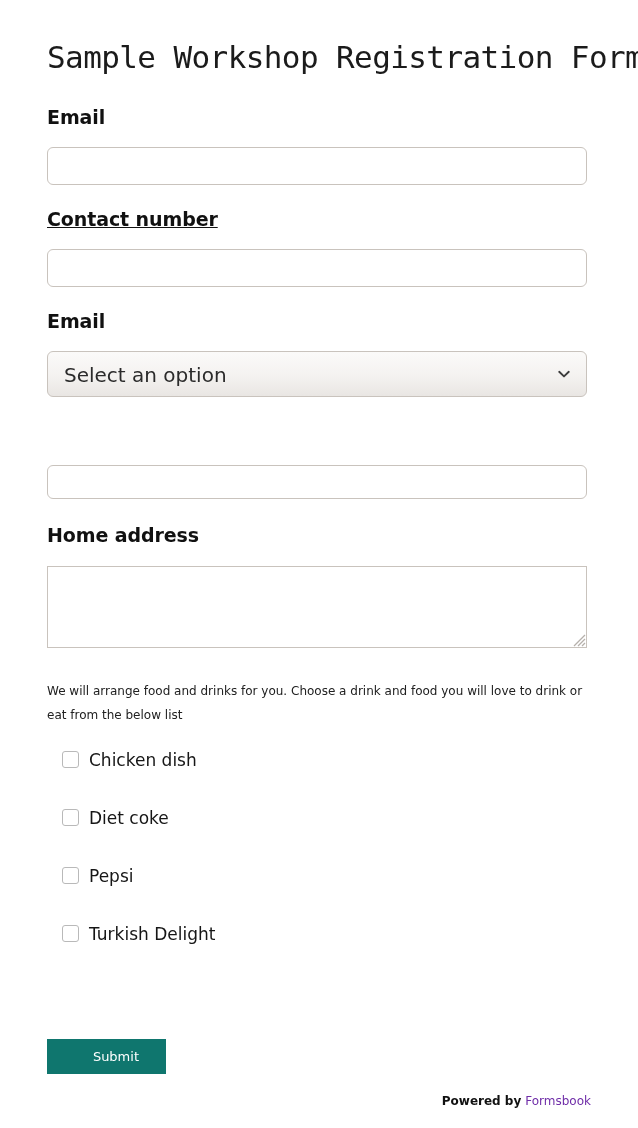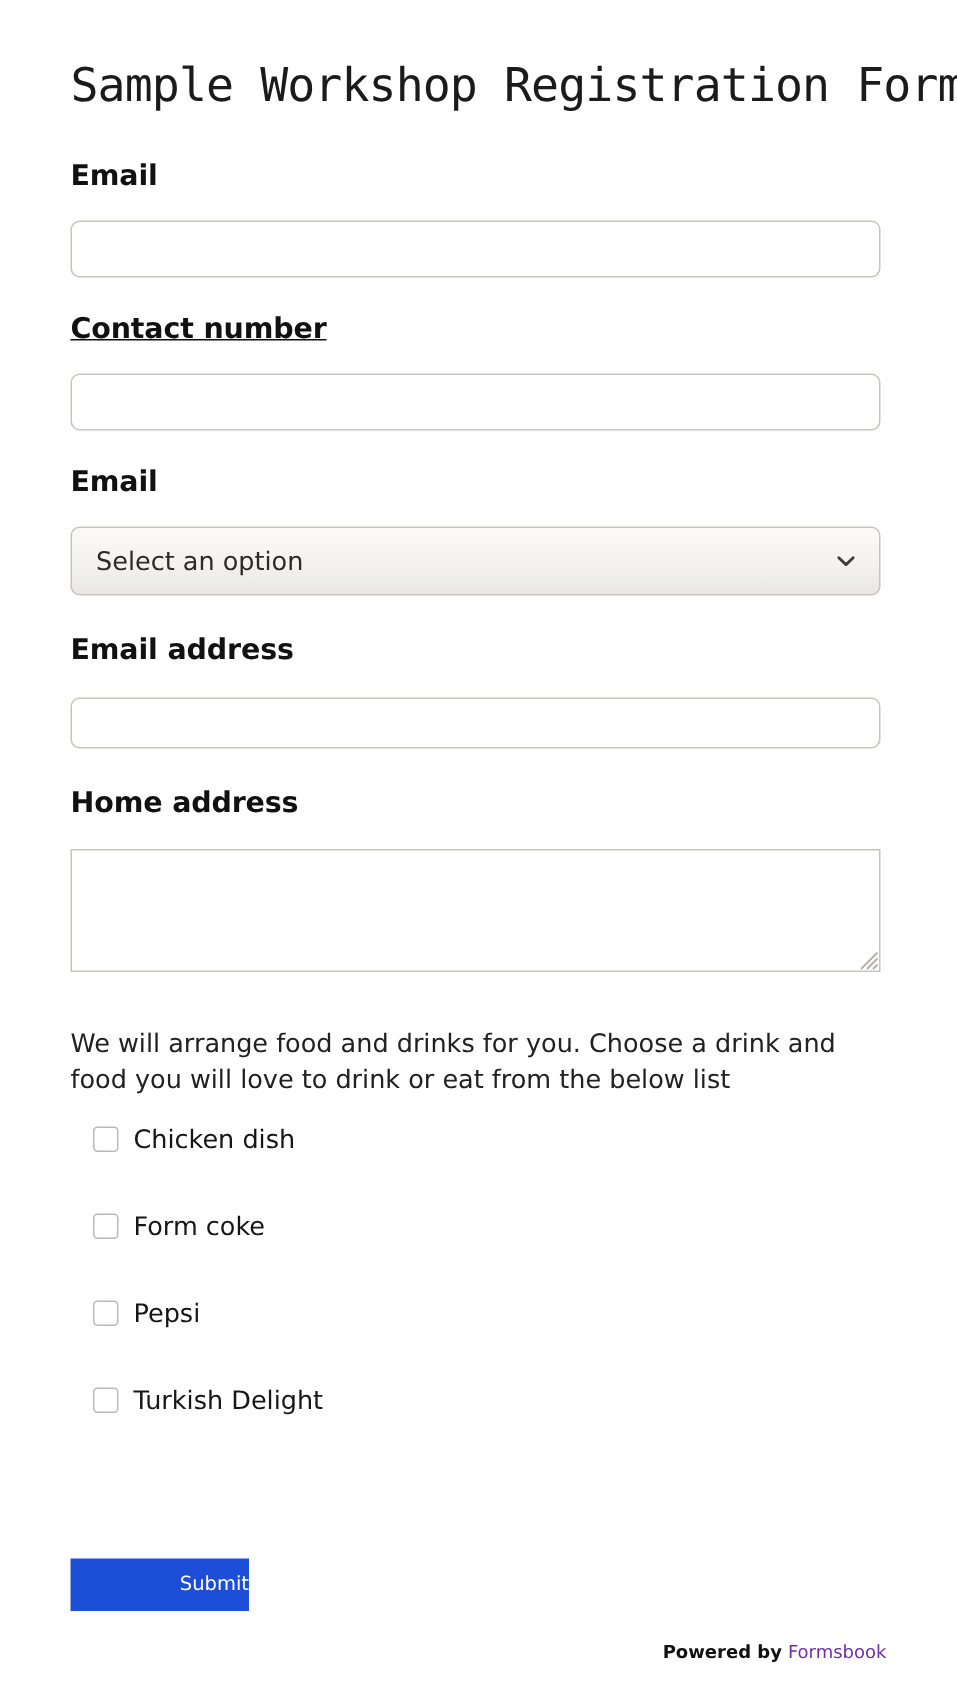--- a/index.html
+++ b/index.html
@@ -82,21 +82,21 @@
     border-radius: 6px;
     background: linear-gradient(to bottom, #fbfaf9 0%, #f4f2f0 55%, #e9e6e3 100%);
     cursor: pointer;
   }
   .select-value {
     position: absolute;
     left: 16px;
     top: 0;
     height: 46px;
     line-height: 46px;
-    font-size: 17px;
+    font-size: 20px;
     color: #2b2b2b;
     white-space: nowrap;
   }
   .select-chevron {
     position: absolute;
     right: 14px;
     top: 50%;
     transform: translateY(-50%);
     width: 16px;
     height: 16px;
@@ -129,21 +129,21 @@
     height: 17px;
     pointer-events: none;
   }
 
   
   .helper-text {
     position: absolute;
     left: 47px;
     top: 667px;
     width: 545px;
-    font-size: 17px;
+    font-size: 12px;
     line-height: 24px;
     color: #212121;
   }
 
   
   .checkbox-row {
     position: absolute;
     left: 58px;
     width: 540px;
     height: 26px;
@@ -182,28 +182,28 @@
   #cbrow-4 { top: 980px; }
 
   
   .submit-button {
     position: absolute;
     left: 47px;
     top: 1039px;
     width: 119px;
     height: 35px;
     box-sizing: border-box;
-    background: #1d4ed8;
+    background: #0f766e;
     border: none;
     border-radius: 0;
     color: #ffffff;
     font-family: "DejaVu Sans", "Liberation Sans", sans-serif;
     font-size: 13px;
     text-align: right;
-    padding: 0 0 0 0;
+    padding: 0 27px 0 0;
     line-height: 35px;
     cursor: pointer;
   }
 
   
   .footer {
     position: absolute;
     right: 47px;
     top: 1090px;
     font-size: 12px;
@@ -233,38 +233,37 @@
   <input id="input-phone" class="text-input" type="text" value="" style="">
 
   <label class="field-label" style="top:309px;">Email</label>
   <div class="select-wrap">
     <span class="select-value">Select an option</span>
     <svg class="select-chevron" viewBox="0 0 16 16">
       <path d="M3.2 5.8 L8 10.4 L12.8 5.8" fill="none" stroke="#3c3c3c" stroke-width="1.9" stroke-linecap="round" stroke-linejoin="round"></path>
     </svg>
   </div>
 
-  <label class="field-label" style="top:421px;">Email address</label>
   <input id="input-email" class="text-input" type="text" value="" style="">
 
   <label class="field-label" style="top:523px;">Home address</label>
   <textarea class="textarea-field" placeholder="" style=""></textarea>
   <svg class="resize-grip" viewBox="0 0 17 17">
     <path d="M16 5 L5 16 M16 9 L9 16 M16 13 L13 16" stroke="#b5b0ab" stroke-width="1.3" fill="none"></path>
   </svg>
 
   <p class="helper-text">We will arrange food and drinks for you. Choose a drink and food you will love to drink or eat from the below list</p>
 
   <div class="checkbox-row" id="cbrow-0">
     <input class="cb-box" type="checkbox" style="">
     <span class="cb-label">Chicken dish</span>
   </div>
   <div class="checkbox-row" id="cbrow-1">
     <input class="cb-box" type="checkbox" style="">
-    <span class="cb-label">Form coke</span>
+    <span class="cb-label">Diet coke</span>
   </div>
   <div class="checkbox-row" id="cbrow-3">
     <input class="cb-box" type="checkbox" style="">
     <span class="cb-label">Turkish Delight</span>
   </div>
   <div class="checkbox-row" id="cbrow-2">
     <input class="cb-box" type="checkbox" style="">
     <span class="cb-label">Pepsi</span>
   </div>
 

